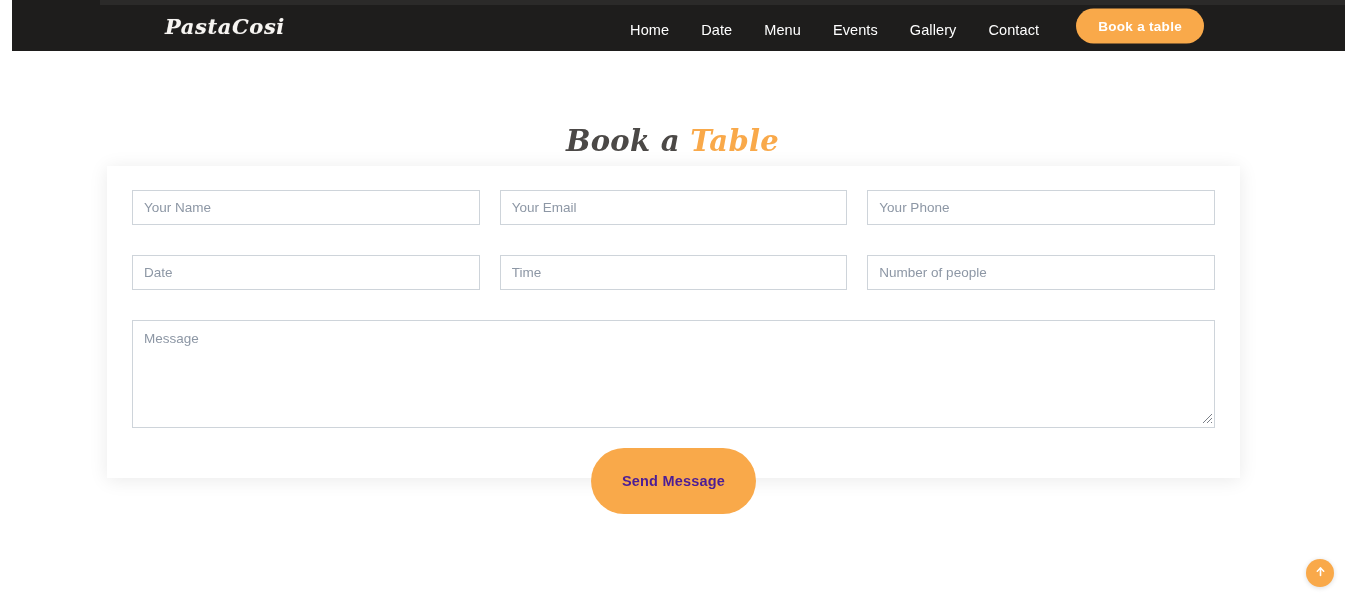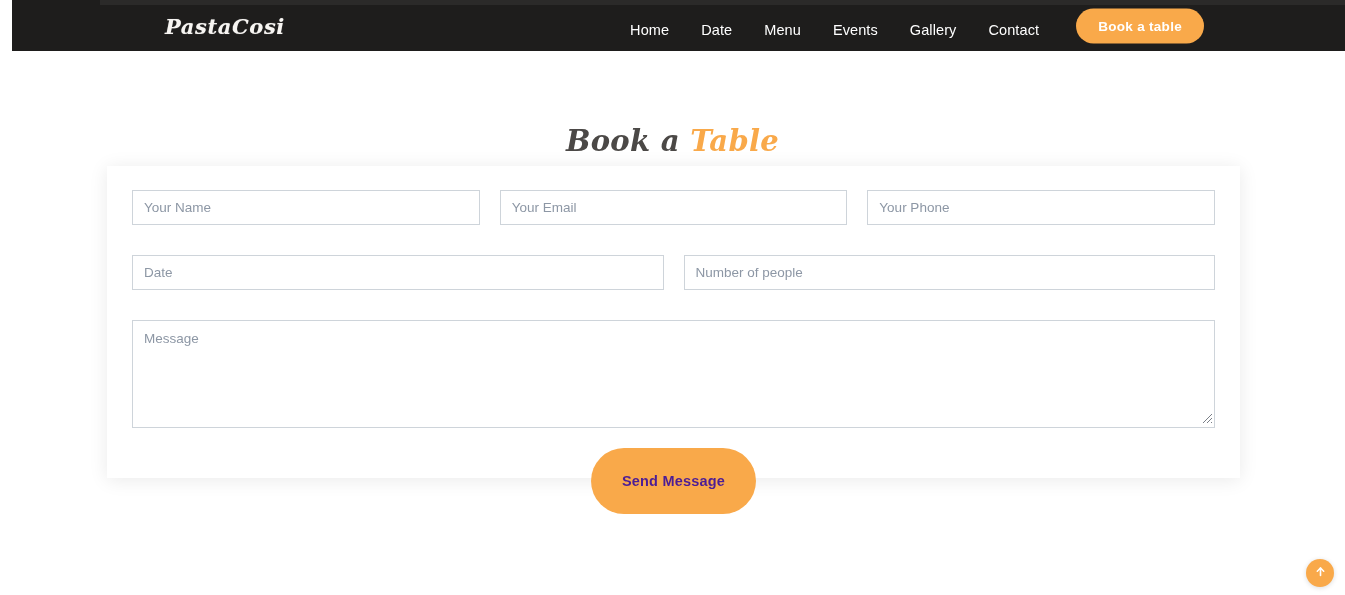--- a/index.html
+++ b/index.html
@@ -230,20 +230,23 @@
       <div class="form-col">
         <input class="field" type="text" placeholder="Your Phone" style="">
       </div>
     </div>
 
     <div class="form-row">
       <div class="form-col">
         <input class="field" type="text" placeholder="Date" style="">
       </div>
       <div class="form-col">
+        <input class="field" type="text" placeholder="Time" style="">
+      </div>
+      <div class="form-col">
         <input class="field" type="text" placeholder="Number of people" style="">
       </div>
     </div>
 
     <div class="textarea-wrap">
       <textarea class="field-textarea" placeholder="Message" style=""></textarea>
       <span class="resize-grip">
         <svg width="14" height="14" viewBox="0 0 14 14" aria-hidden="true">
           <line x1="13" y1="4" x2="4" y2="13" stroke="#7a7f87" stroke-width="1"></line>
           <line x1="13" y1="8" x2="8" y2="13" stroke="#7a7f87" stroke-width="1"></line>

